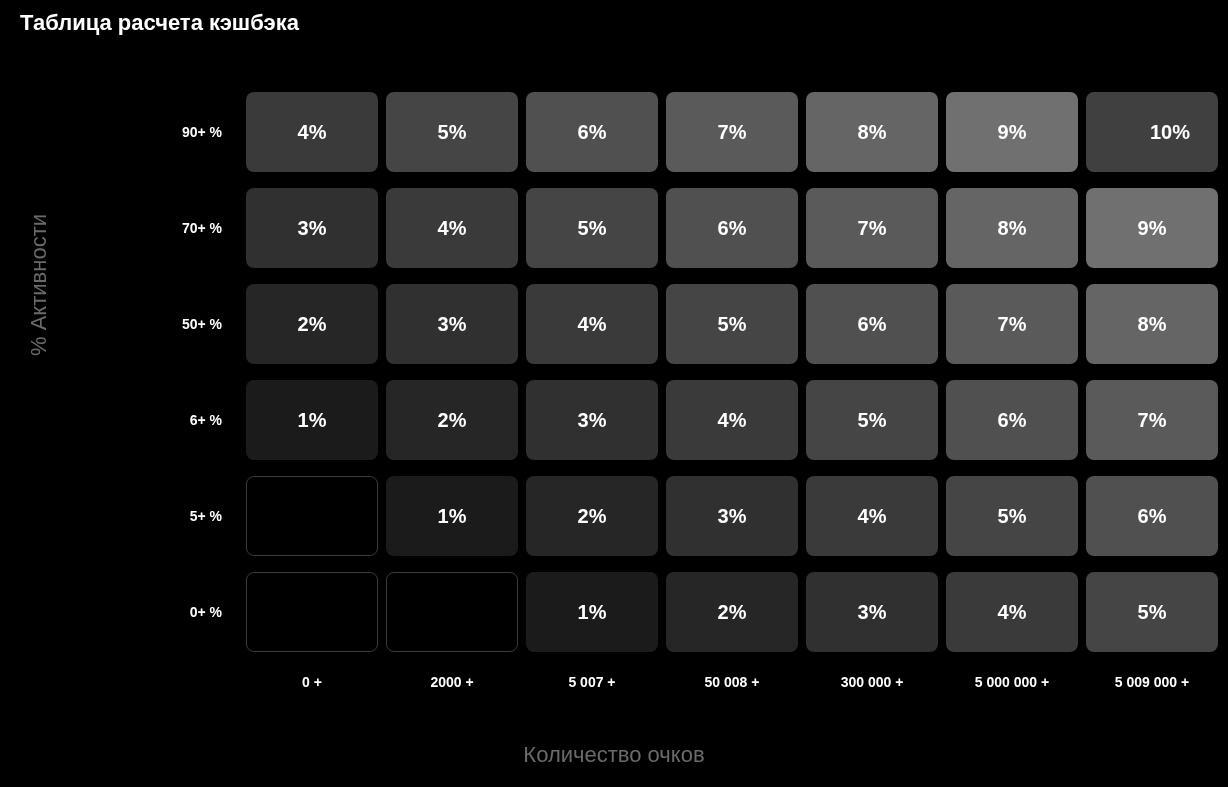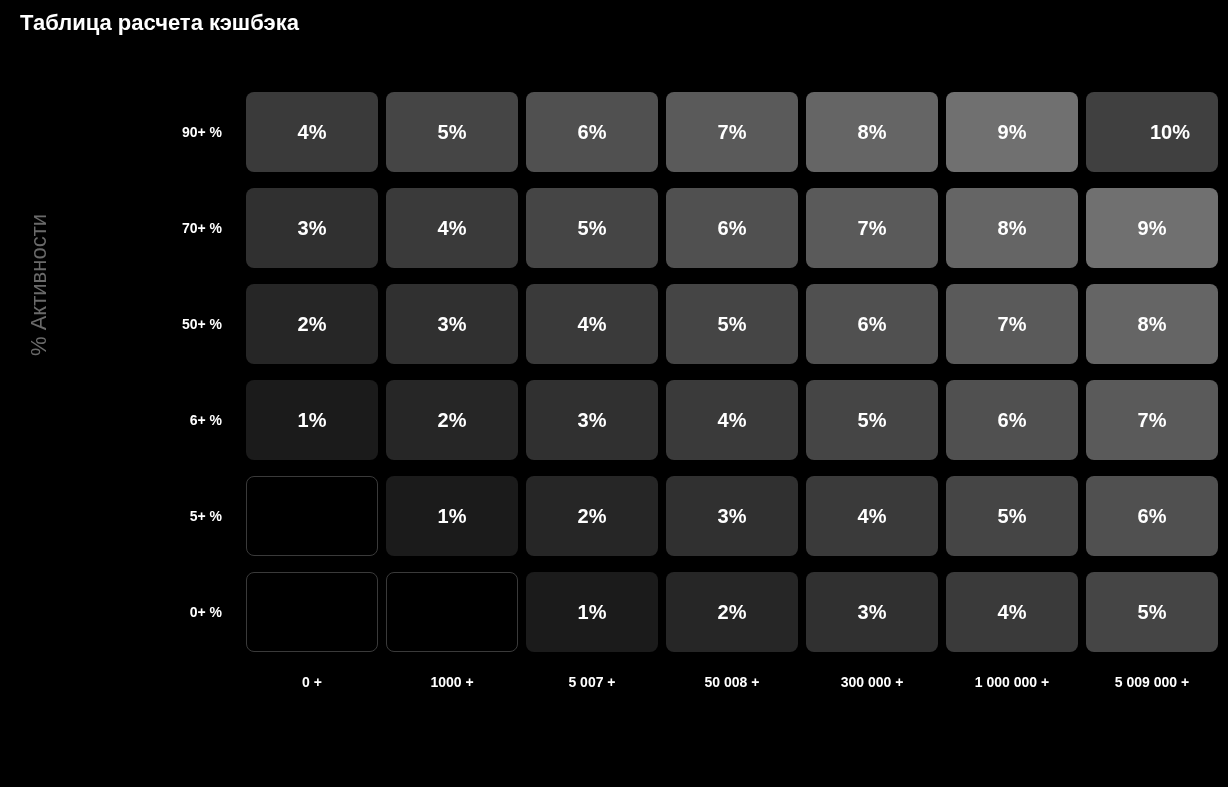--- a/index.html
+++ b/index.html
@@ -177,22 +177,23 @@
           <div class="cell shade-0"></div>
           <div class="cell shade-1">1%</div>
           <div class="cell shade-2">2%</div>
           <div class="cell shade-3">3%</div>
           <div class="cell shade-4">4%</div>
           <div class="cell shade-5">5%</div>
         </div>
       </div>
       <div class="col-labels">
         <div class="col-label">0 +</div>
-        <div class="col-label">1000 +</div>
+        <div class="col-label">2000 +</div>
         <div class="col-label">5 007 +</div>
         <div class="col-label">50 008 +</div>
         <div class="col-label">300 000 +</div>
-        <div class="col-label">1 000 000 +</div>
+        <div class="col-label">5 000 000 +</div>
         <div class="col-label">5 009 000 +</div>
       </div>
     </div>
 
+  <div class="x-axis-label">Количество очков</div>
 </div>
 
 </body></html>

